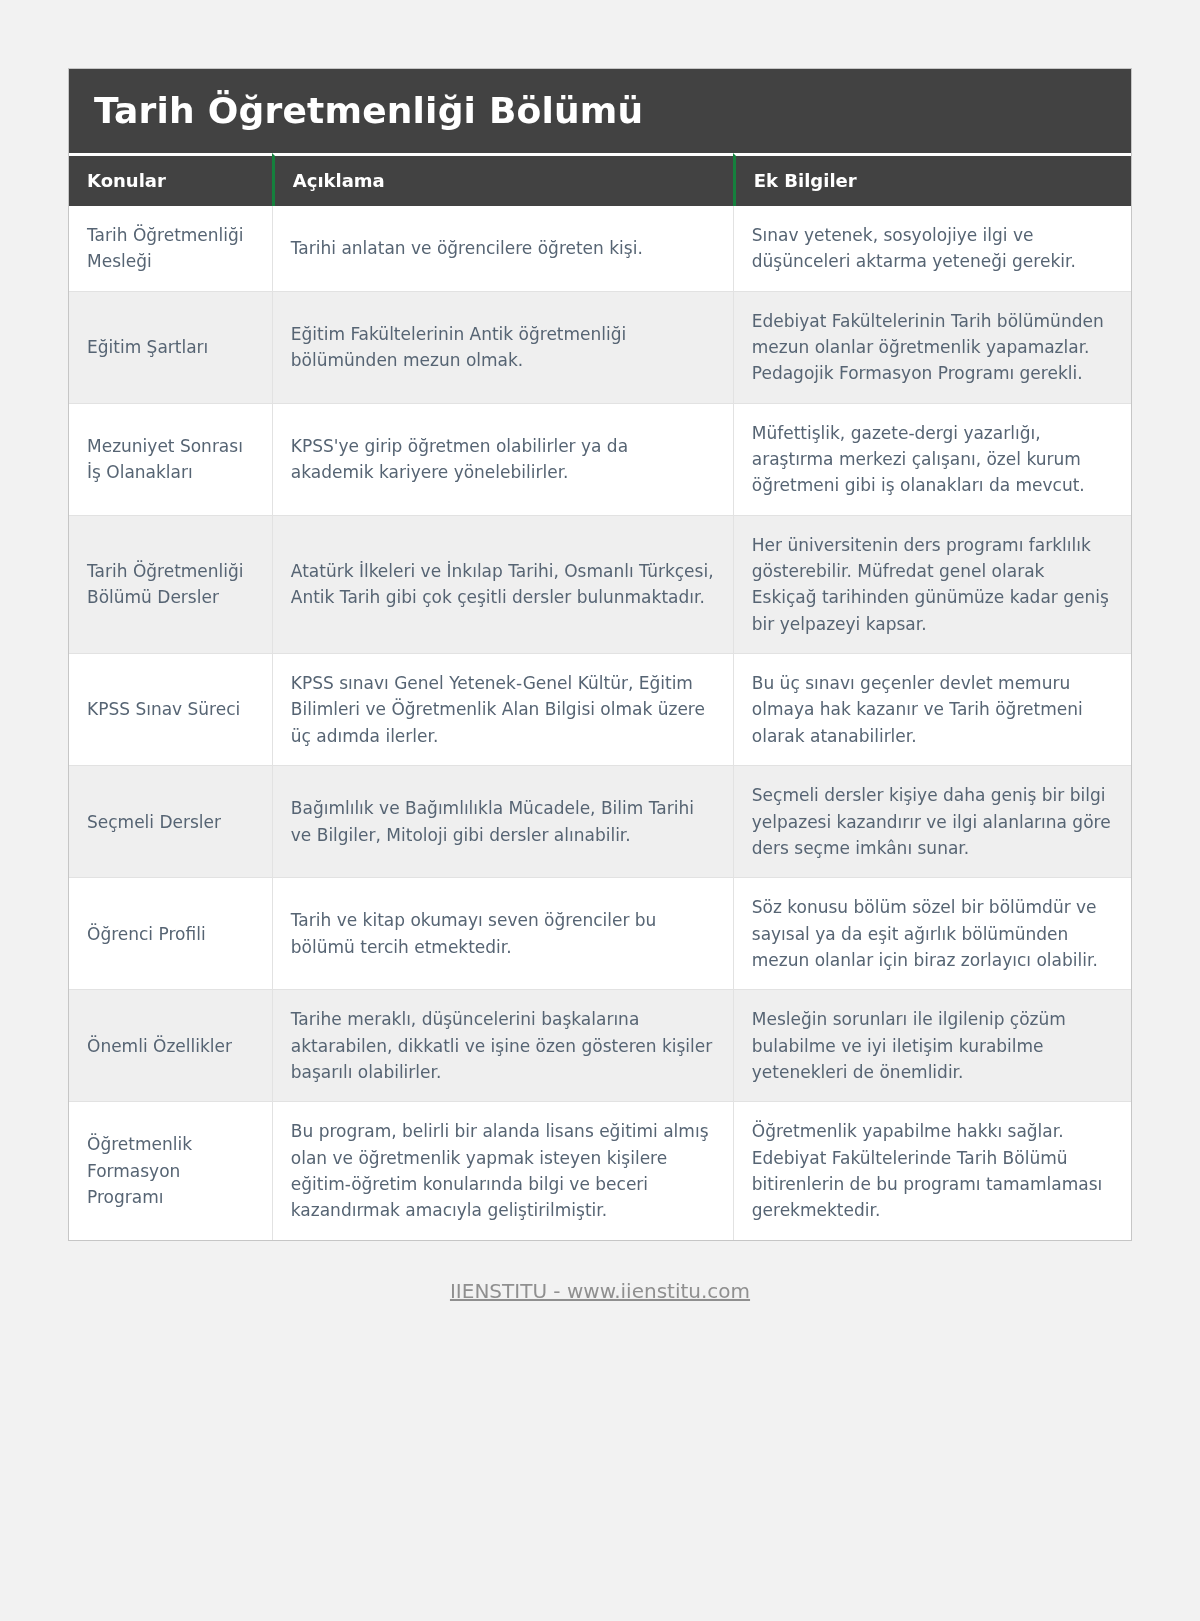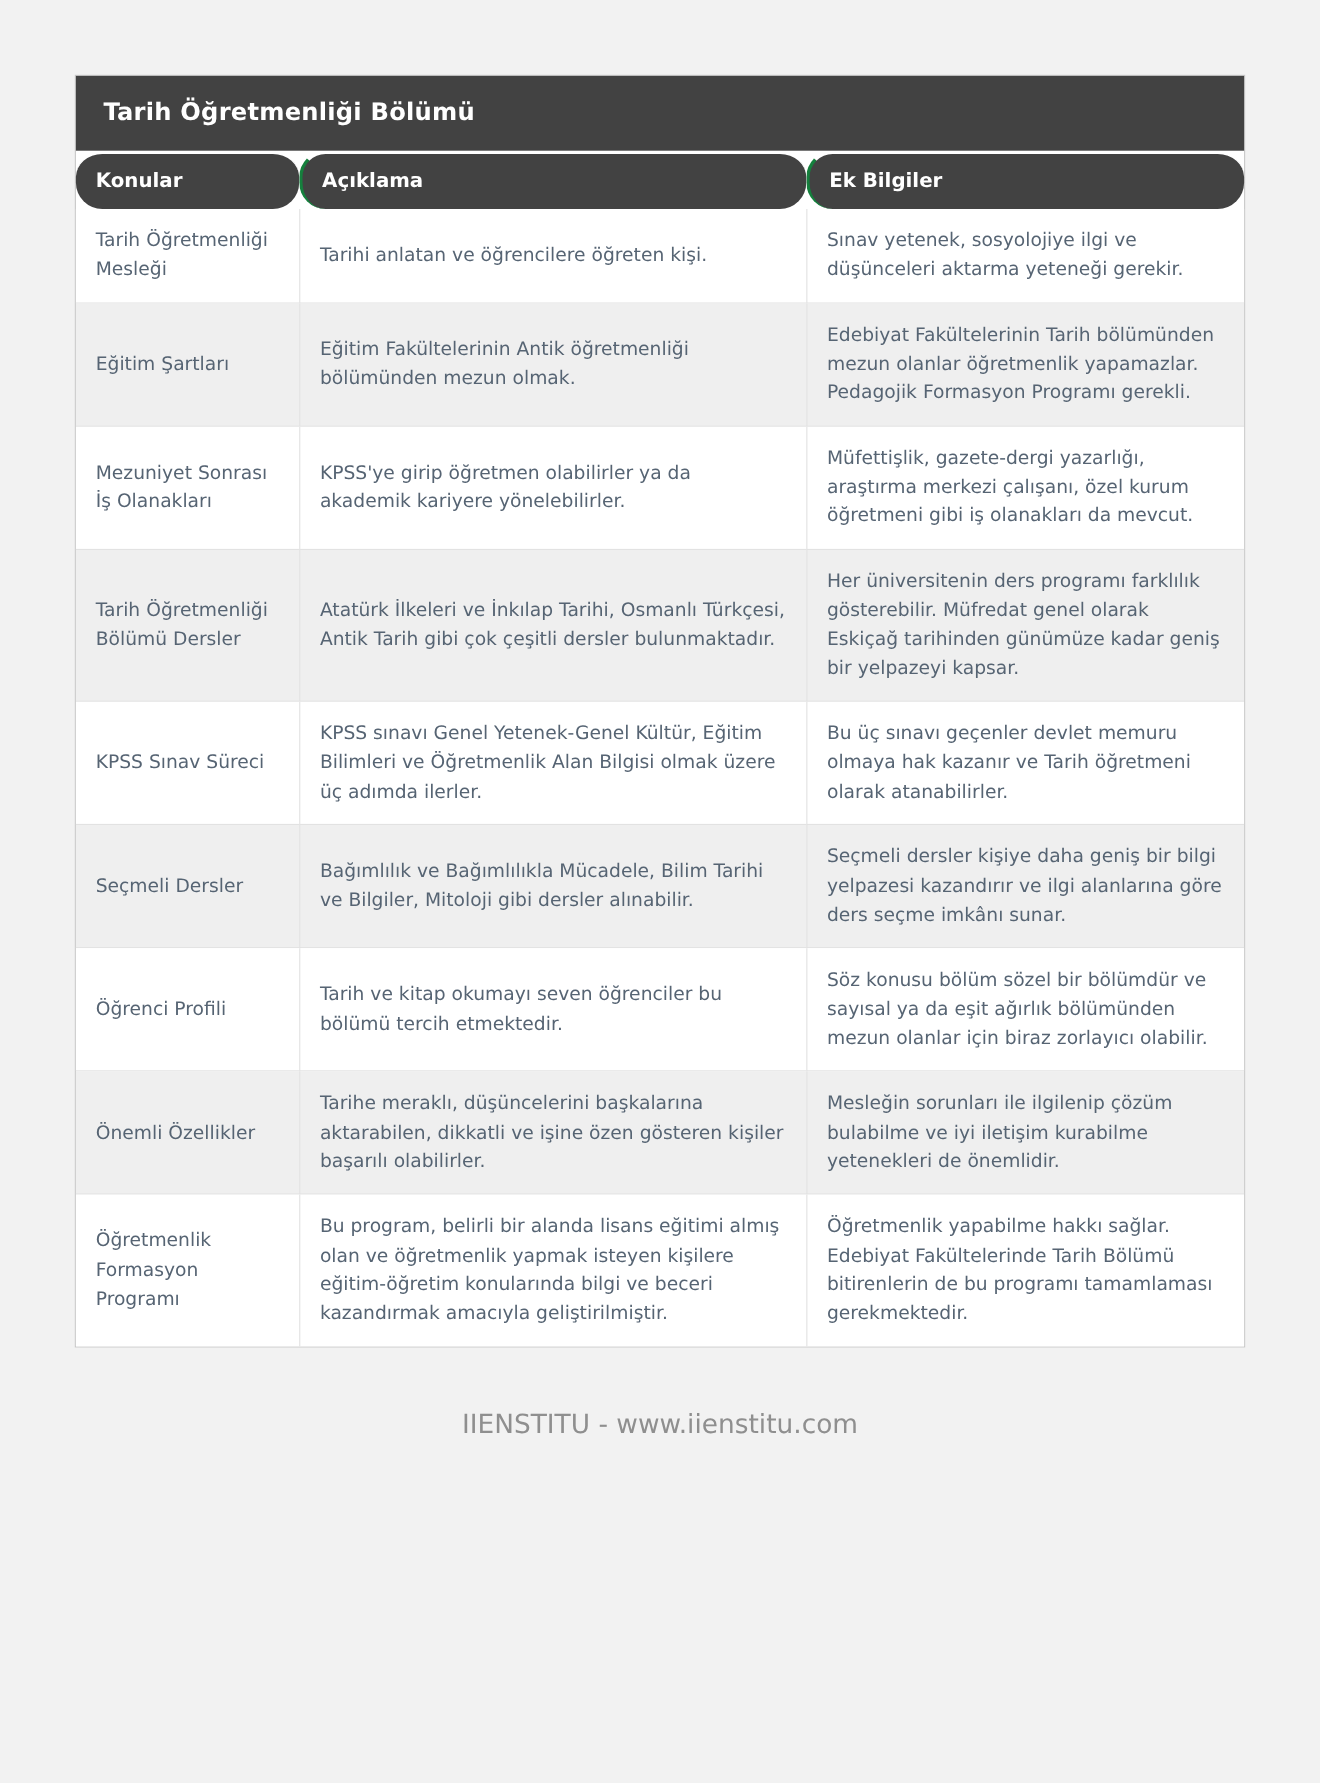--- a/index.html
+++ b/index.html
@@ -20,21 +20,21 @@
   .table-card {
     width: 1064px;
     margin: 68px auto 0 auto;
     background: #ffffff;
     border: 1px solid #c6c6c6;
   }
 
   .title-bar {
     background: #424242;
     color: #ffffff;
-    font-size: 22px;
+    font-size: 36px;
     font-weight: bold;
     padding: 21px 26px 22px 25px;
     letter-spacing: 0.2px;
   }
 
   table.info-table {
     width: 100%;
     border-collapse: separate;
     border-spacing: 0;
   }
@@ -44,21 +44,20 @@
   table.info-table col.c-extra { width: 399px; }
 
   thead th {
     background: #424242;
     color: #ffffff;
     font-size: 18px;
     font-weight: bold;
     text-align: left;
     padding: 14px 18px 15px 18px;
     border-top: 3px solid #ffffff;
-    border-radius: 24px;
   }
   thead th + th {
     border-left: 3px solid #15803d;
   }
 
   tbody td {
     font-size: 17px;
     line-height: 1.55;
     color: #566473;
     padding: 16px 18px;
@@ -70,24 +69,25 @@
     border-left: 1px solid #e2e2e2;
   }
   tbody tr:nth-child(even) td {
     background: #efefef;
   }
   tbody tr:last-child td {
     border-bottom: none;
   }
 
   .footer {
-    margin-top: 56px;
+    margin-top: 38px;
     text-align: center;
-    font-size: 24px;
+    font-size: 20px;
     color: #8f8f8f;
+    text-decoration: underline;
   }
 </style>
 </head>
 <body>
 
 <div class="page">
 
   <div class="table-card">
 
     <div class="title-bar">Tarih Öğretmenliği Bölümü</div>

